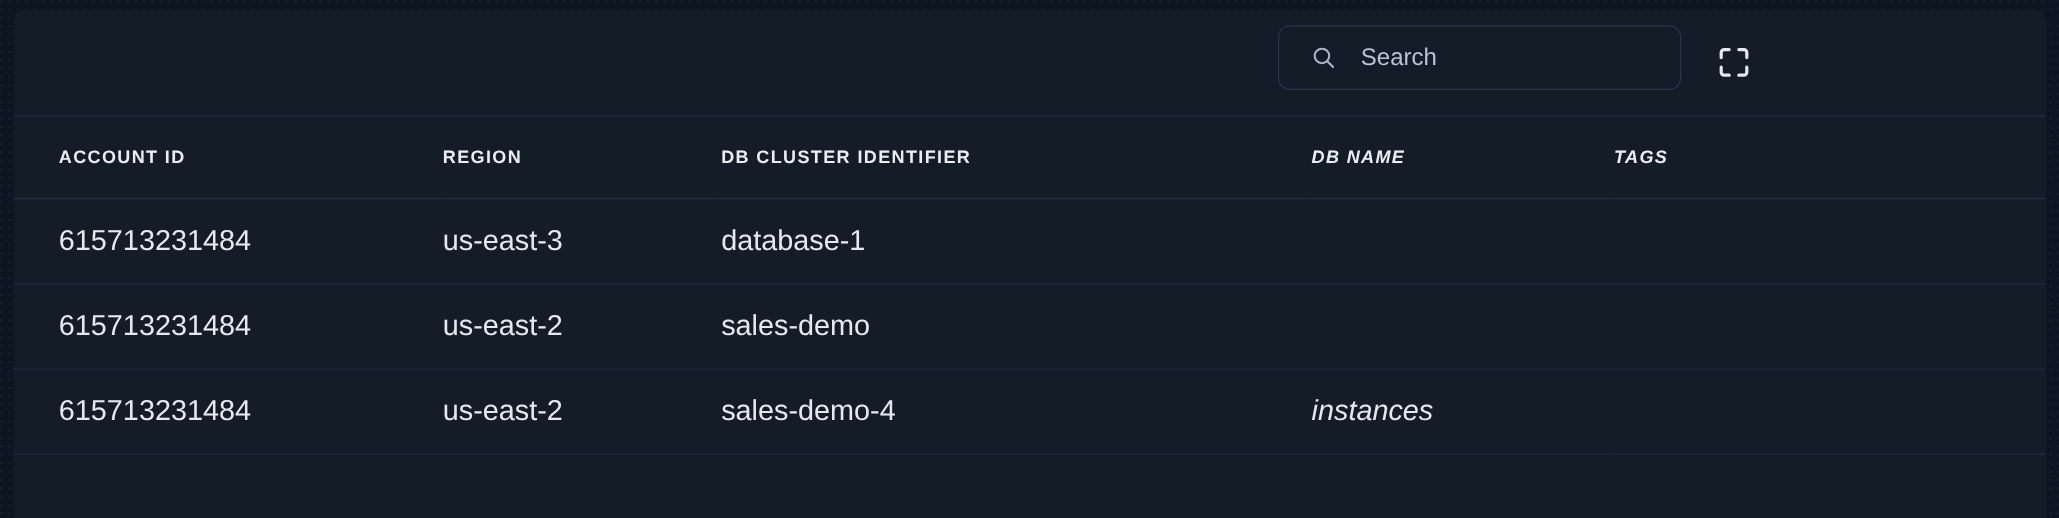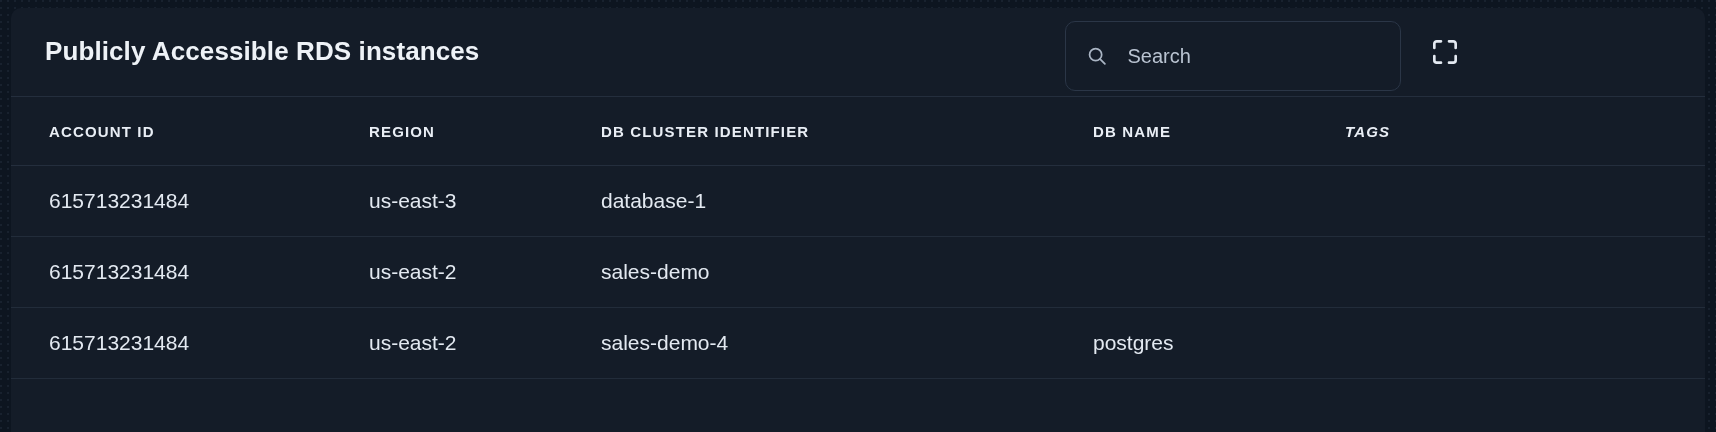--- a/index.html
+++ b/index.html
@@ -51,28 +51,27 @@
     color: #eef2f7;
     letter-spacing: 0.1px;
     white-space: nowrap;
   }
 
   .search-box {
     position: absolute;
     left: 1054px;
     top: 13px;
     width: 336px;
-    height: 70px;
+    height: 54px;
     border: 1px solid #2b3647;
     border-radius: 10px;
     background: transparent;
     display: flex;
     align-items: center;
     box-sizing: border-box;
-    justify-content: center;
   }
 
   .search-icon {
     margin-left: 26px;
     width: 22px;
     height: 22px;
     flex: 0 0 auto;
     display: block;
   }
 
@@ -131,50 +130,49 @@
     color: #e9eef5;
     padding: 0;
     height: 68px;
     vertical-align: middle;
     white-space: nowrap;
     border-bottom: 1px solid #242e3d;
   }
 
   .table td {
     text-align: left;
-    font-size: 21px;
+    font-size: 24px;
     color: #e3e9f1;
     padding: 0;
     height: 70px;
     vertical-align: middle;
     white-space: nowrap;
     border-bottom: 1px solid #222c3a;
   }
 
   .c-account { width: 318px; padding-left: 38px !important; }
   .c-region  { width: 230px; }
   .c-cluster { width: 490px; margin-left: 10px; }
   .c-dbname  { width: 250px; }
   .c-tags    { width: auto; font-style: italic; }
 
   .table th.c-region, .table td.c-region   { padding-left: 2px; }
   .table th.c-cluster, .table td.c-cluster { padding-left: 2px; }
-  .table th.c-dbname, .table td.c-dbname   { padding-left: 2px; }
+  .table th.c-dbname, .table td.c-dbname   { padding-left: 2px; font-style: italic; }
   .table th.c-tags, .table td.c-tags       { padding-left: 2px; }
 
   thead th.c-region  { }
 </style>
 </head>
 <body>
 
 <div id="page">
   <div class="card">
 
     <div class="card-header">
-      <div class="card-title">Publicly Accessible RDS instances</div>
 
       <div class="search-box">
         <svg class="search-icon" viewBox="0 0 24 24" fill="none">
           <circle cx="10.5" cy="10.5" r="6.6" stroke="#aab5c4" stroke-width="1.9"></circle>
           <line x1="15.4" y1="15.4" x2="20.6" y2="20.6" stroke="#aab5c4" stroke-width="1.9" stroke-linecap="round"></line>
         </svg>
         <input class="search-input" type="text" placeholder="Search" style="">
       </div>
 
       <button class="icon-btn expand">
@@ -217,20 +215,20 @@
           <td class="c-account">615713231484</td>
           <td class="c-region">us-east-2</td>
           <td class="c-cluster">sales-demo</td>
           <td class="c-dbname"></td>
           <td class="c-tags"></td>
         </tr>
         <tr>
           <td class="c-account">615713231484</td>
           <td class="c-region">us-east-2</td>
           <td class="c-cluster">sales-demo-4</td>
-          <td class="c-dbname">postgres</td>
+          <td class="c-dbname">instances</td>
           <td class="c-tags"></td>
         </tr>
       </tbody>
     </table>
 
   </div>
 </div>
 
 </body></html>

